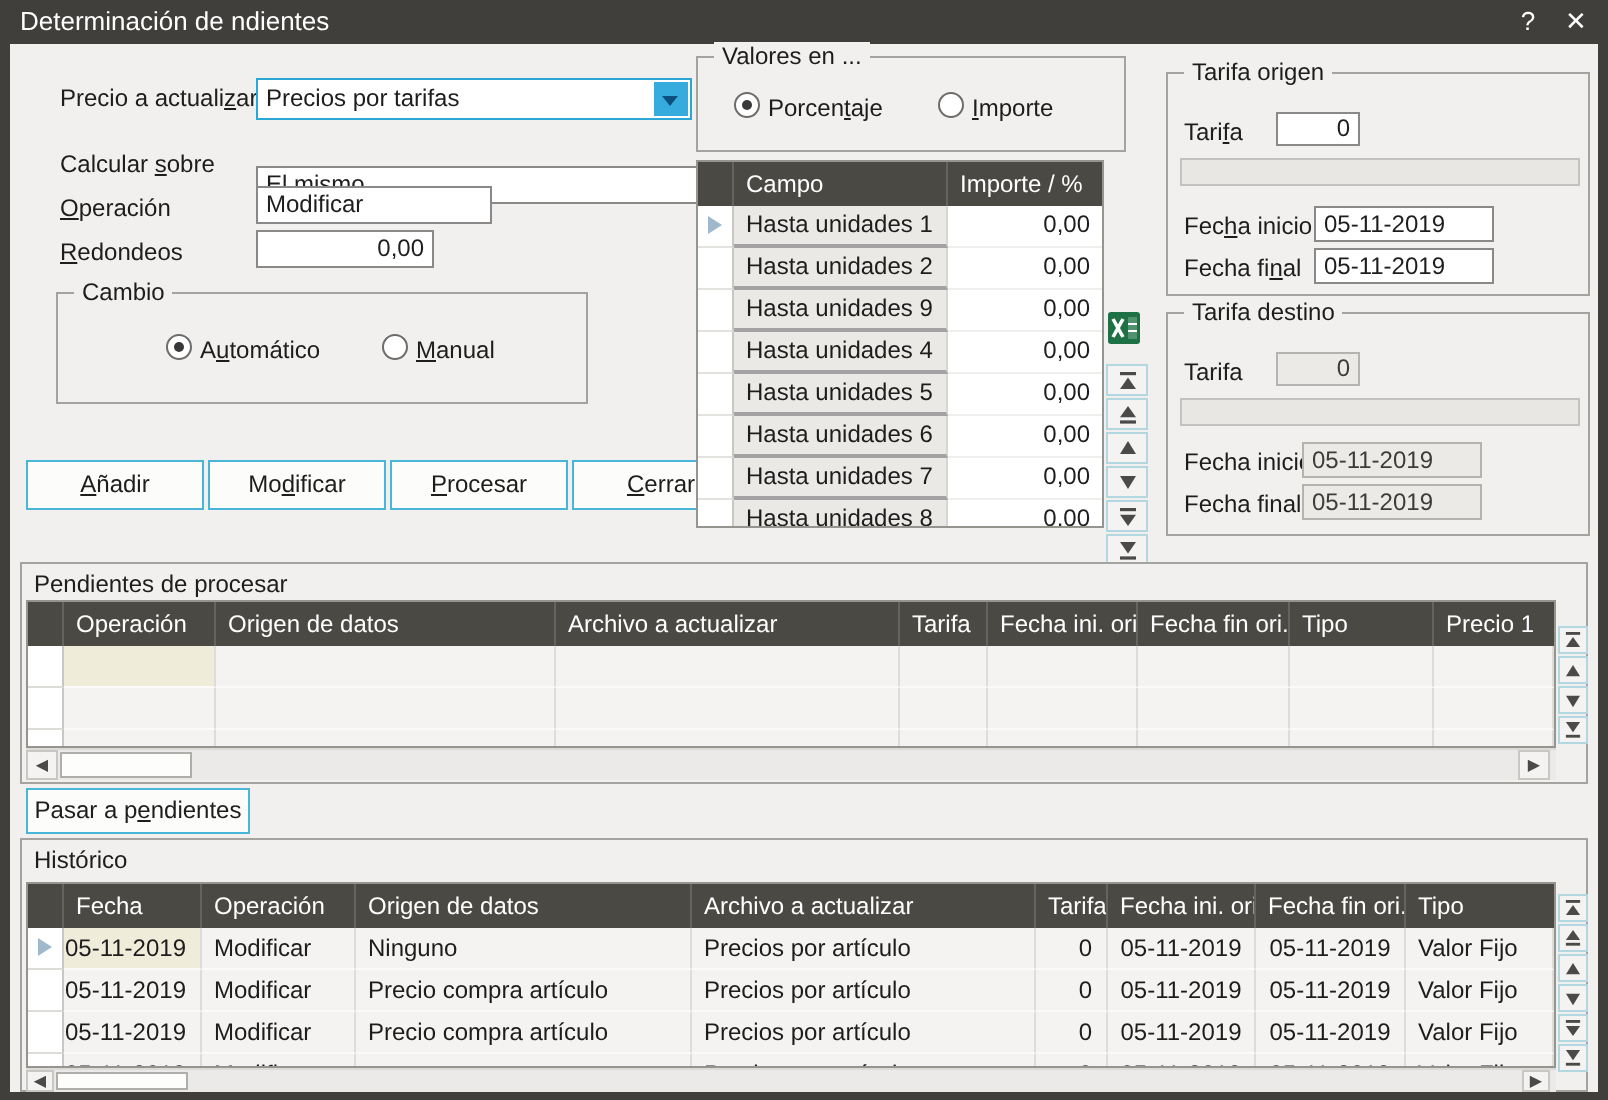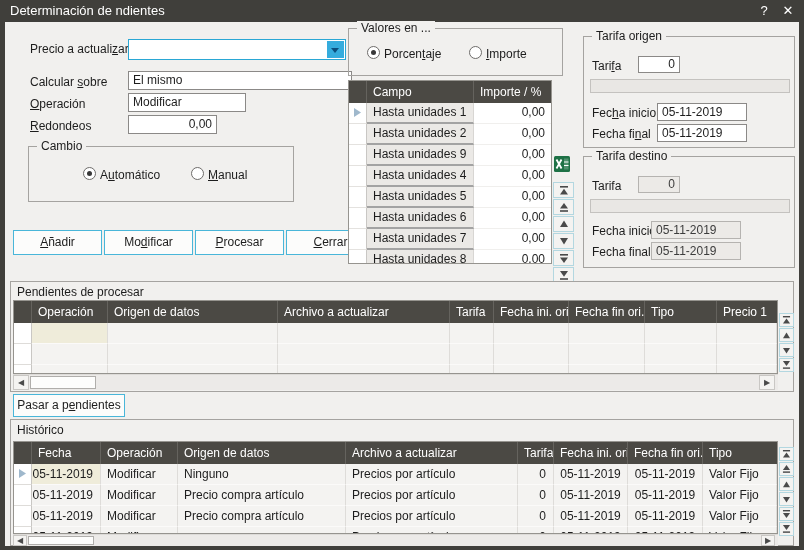--- a/index.html
+++ b/index.html
@@ -81,29 +81,30 @@
   <div class="abs titlebar-text">Determinación de ndientes</div>
   <div class="abs tb-btn" style="left:755px; width:18px;">?</div>
   <div class="abs tb-btn" style="left:778px; width:20px;">✕</div>
 
   <div class="abs content"></div>
 
   <div class="abs lbl" style="left:30px; top:42px;">
     <span>Precio a actuali</span><span class="u">z</span><span>ar</span>
   </div>
   <div class="abs combo" style="left:128px; top:39px; width:218px; height:21px;">
+    <div class="combo-text">Precios por tarifas</div>
     <div class="combo-btn">
       <span class="tri"></span>
     </div>
   </div>
 
   <div class="abs lbl" style="left:30px; top:75px;">
     <span>Calcular </span><span class="u">s</span><span>obre</span>
   </div>
-  <div class="abs input" style="left:128px; top:71px; width:224px; height:19px;">El mismo</div>
+  <div class="abs input" style="left:128px; top:83px; width:224px; height:19px;">El mismo</div>
 
   <div class="abs lbl" style="left:30px; top:97px;">
     <span></span><span class="u">O</span><span>peración</span>
   </div>
   <div class="abs input" style="left:128px; top:93px; width:118px; height:19px;">Modificar</div>
 
   <div class="abs lbl" style="left:30px; top:119px;">
     <span></span><span class="u">R</span><span>edondeos</span>
   </div>
   <div class="abs input num" style="left:128px; top:115px; width:89px; height:19px;">0,00</div>

